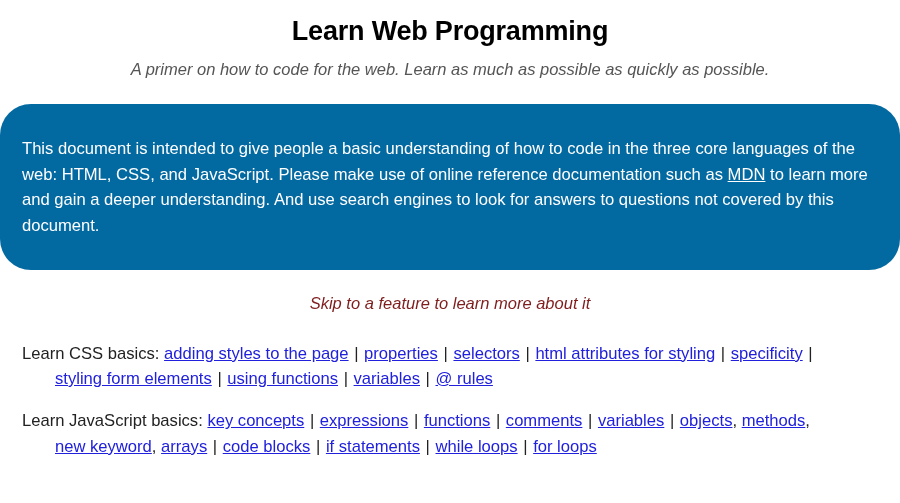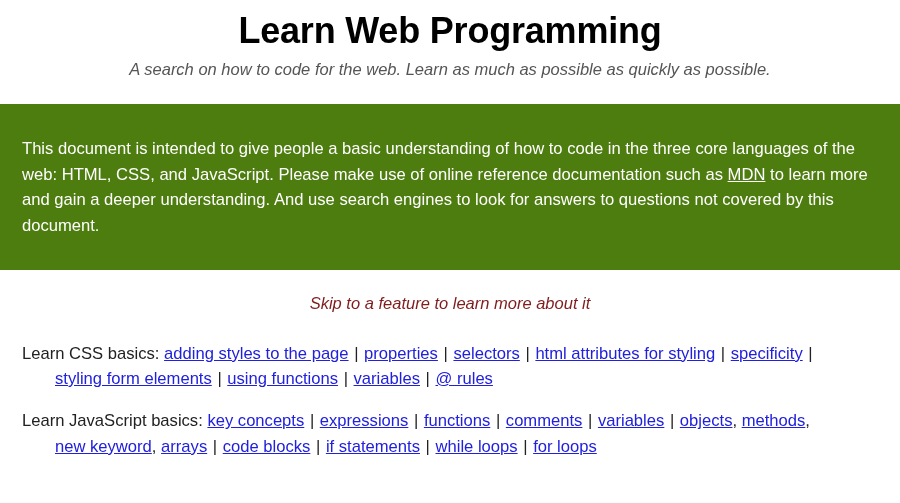--- a/index.html
+++ b/index.html
@@ -12,43 +12,44 @@
     min-height: 503px;
     font-family: "Liberation Sans", sans-serif;
     color: #222222;
     overflow: hidden;
   }
 
   .page-title {
     margin: 0;
     padding: 10px 20px 0 20px;
     text-align: center;
-    font-size: 36px;
+    font-size: 27px;
     font-weight: bold;
     line-height: 42px;
     color: #000000;
     letter-spacing: -0.2px;
   }
 
   .page-subtitle {
     margin: 0;
     padding: 6px 20px 0 20px;
     text-align: center;
     font-size: 16.5px;
     font-style: italic;
     line-height: 22px;
     color: #555555;
   }
 
   .intro-banner {
     margin-top: 24px;
-    background: #4d7c0f;
+    background: #0369a1;
     color: #ffffff;
     padding: 32px 22px 32px 22px;
     box-sizing: border-box;
+    border-radius: 31px;
   }
   .intro-text {
     margin: 0;
     font-size: 16.6px;
     line-height: 25.5px;
     color: #ffffff;
     max-width: 858px;
   }
   .intro-text a.banner-link {
     color: #ffffff;
@@ -90,21 +91,21 @@
     padding: 0 1px;
   }
   .sep-comma {
     color: #222222;
   }
 </style>
 </head>
 <body>
 
 <h1 class="page-title">Learn Web Programming</h1>
-<p class="page-subtitle">A search on how to code for the web. Learn as much as possible as quickly as possible.</p>
+<p class="page-subtitle">A primer on how to code for the web. Learn as much as possible as quickly as possible.</p>
 
 <section class="intro-banner">
   <p class="intro-text">
     <span>This document is intended to give people a basic understanding of how to code in the three core languages of the web: HTML, CSS, and JavaScript. Please make use of online reference documentation such as </span><a class="banner-link" href="#">MDN</a><span> to learn more and gain a deeper understanding. And use search engines to look for answers to questions not covered by this document.</span>
   </p>
 </section>
 
 <p class="skip-note">Skip to a feature to learn more about it</p>
 
 <div class="feature-list">

